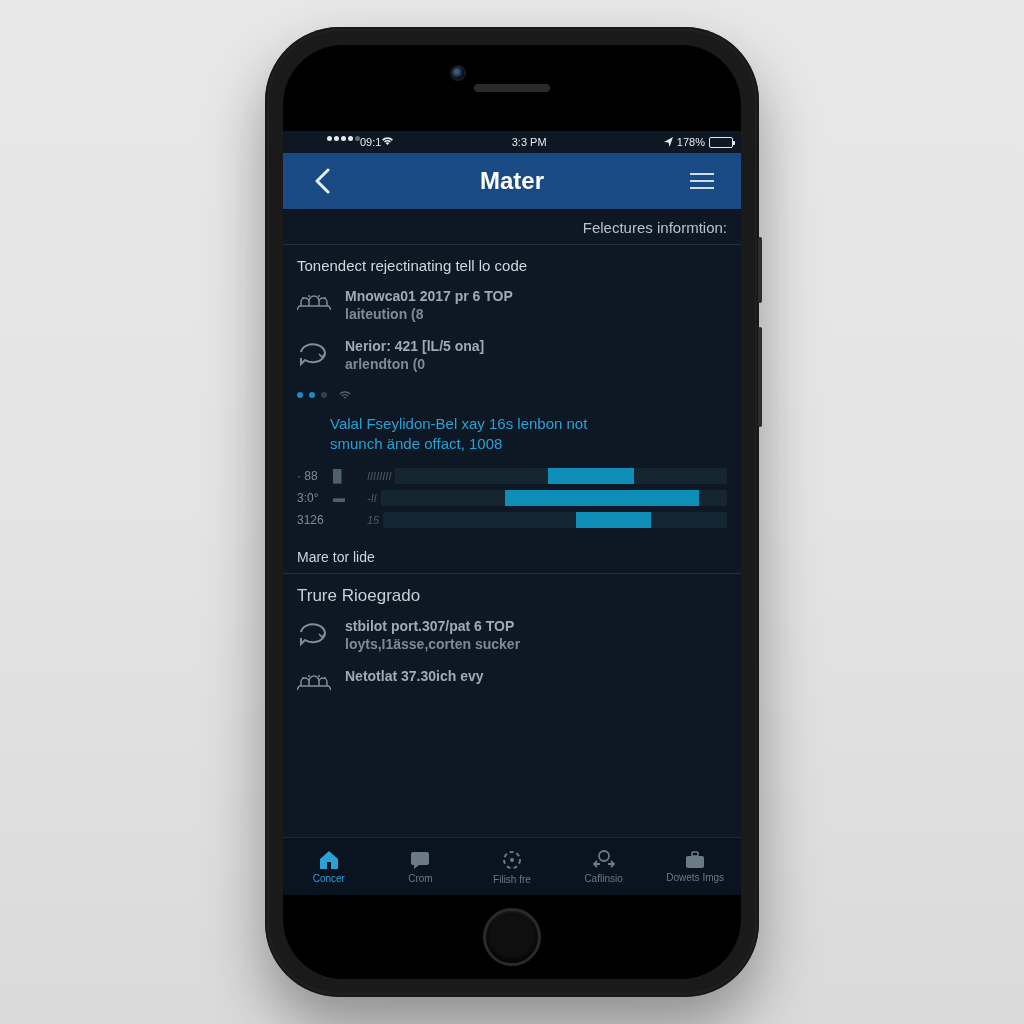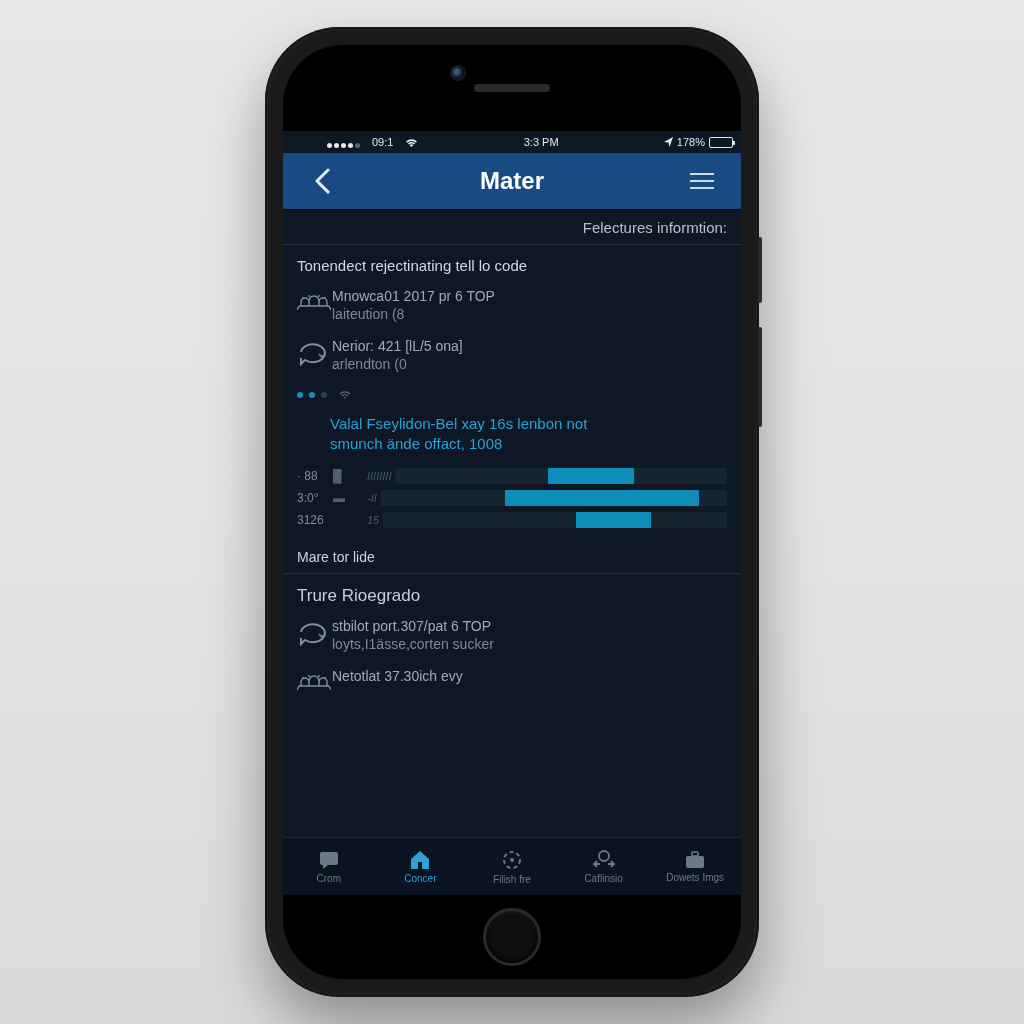--- a/index.html
+++ b/index.html
@@ -85,21 +85,21 @@
 .statusbar {
   height: 22px;
   background: #0d1824;
   display: flex;
   align-items: center;
   justify-content: space-between;
   padding: 0 8px;
   font-size: 11px;
   color: #e6eaee;
 }
-.sb-left { display: flex; align-items: flex-end; gap: 12px; padding-left: 36px; }
+.sb-left { display: flex; align-items: flex-start; gap: 0; padding-left: 36px; }
 .sb-dots { display: flex; gap: 2px; align-items: center; }
 .sb-dots span { width: 5px; height: 5px; border-radius: 50%; background: #e6eaee; }
 .sb-dots span:nth-child(5) { background: #5a6a77; }
 .sb-right { display: flex; align-items: center; gap: 4px; }
 .wifi-icon, .loc-icon { display: inline-block; }
 .wifi-icon svg, .loc-icon svg { display: block; }
 .battery { display: flex; align-items: center; gap: 3px; }
 .battery-body { width: 24px; height: 11px; border: 1px solid #e6eaee; border-radius: 2px; position: relative; }
 .battery-body::after { content:""; position:absolute; right:-3px; top:3px; width:2px; height:4px; background:#e6eaee; border-radius:0 1px 1px 0;}
 .battery-fill { height: 100%; width: 78%; background: #3a9ad9; border-radius:1px; }
@@ -131,22 +131,23 @@
 
 .subtitle {
   padding: 12px 14px 6px;
   font-size: 15px;
   color: #cfd8de;
 }
 
 .row {
   display: flex;
   align-items: flex-start;
-  gap: 1px;
+  gap: 14px;
   padding: 8px 14px;
+  font-weight: bold;
 }
 .row .icon-slot {
   width: 34px;
   flex-shrink: 0;
   padding-top: 2px;
   color: #7d8e99;
 }
 .row .icon-slot svg { display:block; }
 .row .txt {
   flex:1;
@@ -413,32 +414,32 @@
               </svg>
           </div>
           <div class="txt">
             <div class="line1">Netotlat 37.30ich evy</div>
           </div>
         </div>
 
       </div>
 
       <div class="tabbar">
+        <div class="tab active">
+          <svg width="22" height="20" viewBox="0 0 22 20">
+              <path d="M2 9 L11 1 L20 9 V19 H13 V12 H9 V19 H2 Z" fill="#2aa0d4"></path>
+            </svg>
+          <span>Concer</span>
+        </div>
         <div class="tab">
           <svg width="22" height="20" viewBox="0 0 22 20">
               <rect x="2" y="2" width="18" height="13" rx="2" fill="#6a7a86"></rect>
               <path d="M5 15 L5 19 L10 15" fill="#6a7a86"></path>
             </svg>
           <span>Crom</span>
-        </div>
-        <div class="tab active">
-          <svg width="22" height="20" viewBox="0 0 22 20">
-              <path d="M2 9 L11 1 L20 9 V19 H13 V12 H9 V19 H2 Z" fill="#2aa0d4"></path>
-            </svg>
-          <span>Concer</span>
         </div>
         <div class="tab">
           <svg width="22" height="22" viewBox="0 0 22 22">
               <circle cx="11" cy="11" r="8" stroke="#6a7a86" stroke-width="2" fill="none" stroke-dasharray="4 3"></circle>
               <circle cx="11" cy="11" r="2" fill="#6a7a86"></circle>
             </svg>
           <span>Filish fre</span>
         </div>
         <div class="tab">
           <svg width="24" height="20" viewBox="0 0 24 20">

